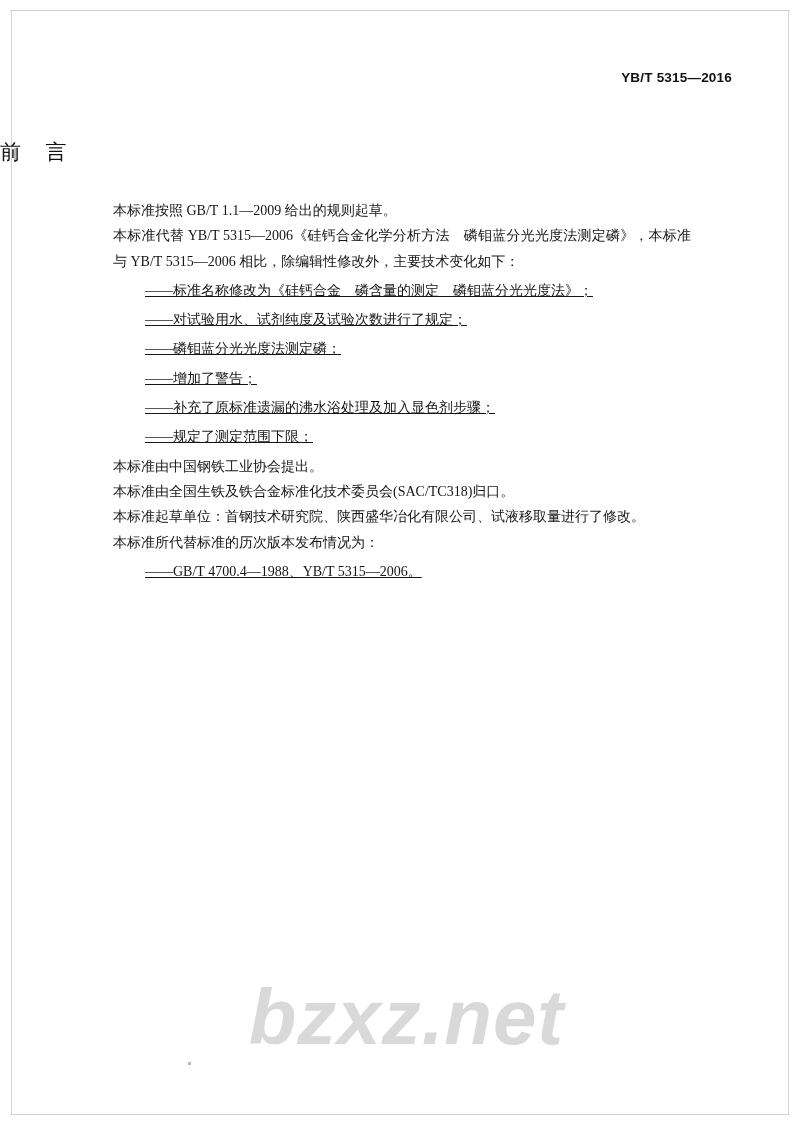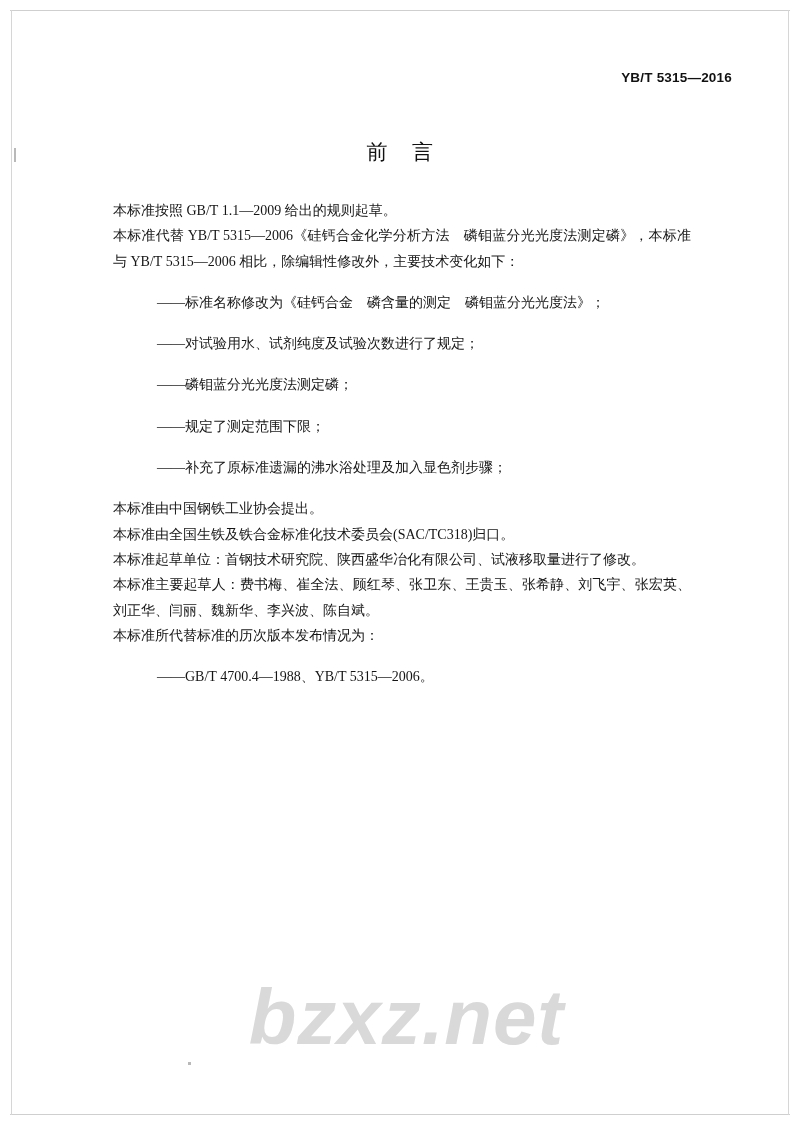--- a/index.html
+++ b/index.html
@@ -49,21 +49,20 @@
     font-weight: bold;
     font-size: 13.5px;
     letter-spacing: 0.2px;
     color: #111;
   }
   .doc-title {
     position: absolute;
     left: 0;
     right: 0;
     top: 138px;
-    text-align: center;
     font-size: 21px;
     letter-spacing: 0.5px;
     color: #111;
   }
   .doc-title .gap {
     display: inline-block;
     width: 24px;
   }
   .body {
     position: absolute;
@@ -74,23 +73,24 @@
     line-height: 25.3px;
     text-align: justify;
     color: #151515;
   }
   .p-indent {
     text-indent: 0;
     margin: 0;
     white-space: normal;
   }
   .p-dash {
-    margin: 16px;
+    margin: 4px;
     padding-left: 28px;
     text-indent: 0;
+    text-decoration: underline;
   }
   .watermark {
     position: absolute;
     left: 13px;
     right: 0;
     bottom: 64px;
     text-align: center;
     font-family: "Liberation Sans", sans-serif;
     font-weight: bold;
     font-style: italic;
@@ -120,27 +120,27 @@
   </div>
 
   <div class="body">
 
     <p class="p-indent">本标准按照 GB/T 1.1—2009 给出的规则起草。</p>
     <p class="p-indent">本标准代替 YB/T 5315—2006《硅钙合金化学分析方法　磷钼蓝分光光度法测定磷》，本标准与 YB/T 5315—2006 相比，除编辑性修改外，主要技术变化如下：</p>
 
     <p class="p-dash">——标准名称修改为《硅钙合金　磷含量的测定　磷钼蓝分光光度法》；</p>
     <p class="p-dash">——对试验用水、试剂纯度及试验次数进行了规定；</p>
     <p class="p-dash">——磷钼蓝分光光度法测定磷；</p>
+    <p class="p-dash">——增加了警告；</p>
+    <p class="p-dash">——补充了原标准遗漏的沸水浴处理及加入显色剂步骤；</p>
     <p class="p-dash">——规定了测定范围下限；</p>
-    <p class="p-dash">——补充了原标准遗漏的沸水浴处理及加入显色剂步骤；</p>
 
     <p class="p-indent">本标准由中国钢铁工业协会提出。</p>
     <p class="p-indent">本标准由全国生铁及铁合金标准化技术委员会(SAC/TC318)归口。</p>
     <p class="p-indent">本标准起草单位：首钢技术研究院、陕西盛华冶化有限公司、试液移取量进行了修改。</p>
-    <p class="p-indent">本标准主要起草人：费书梅、崔全法、顾红琴、张卫东、王贵玉、张希静、刘飞宇、张宏英、刘正华、闫丽、魏新华、李兴波、陈自斌。</p>
     <p class="p-indent">本标准所代替标准的历次版本发布情况为：</p>
     <p class="p-dash">——GB/T 4700.4—1988、YB/T 5315—2006。</p>
 
   </div>
 
   <div class="watermark">bzxz.net</div>
 
 </div>
 
 </body></html>

